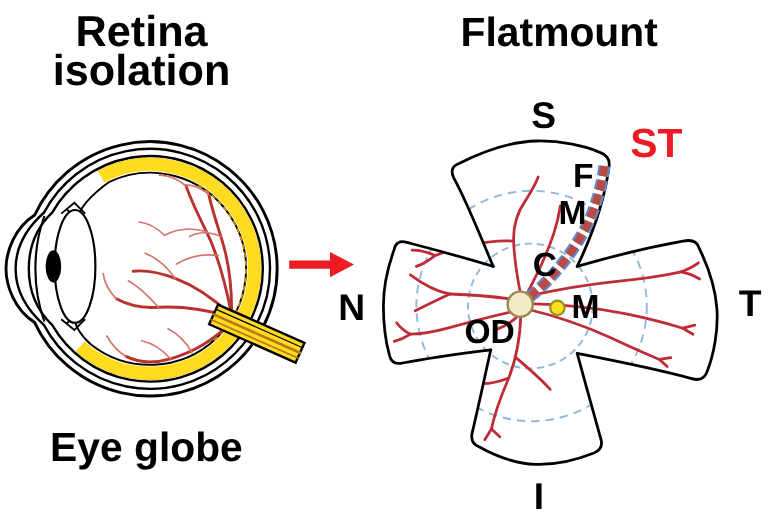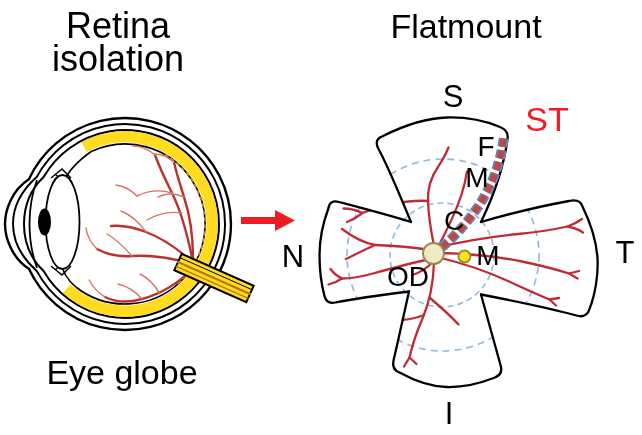--- a/index.html
+++ b/index.html
@@ -1,16 +1,16 @@
 <!DOCTYPE html>
 <html style="--accent-red: #ed1c24; --ink: #000000; --vessel-red: #b9322e; --vessel-light: #d4756b; --fm-vessel: #bf2b36; --strip-red: #bc4a44; --strip-blue: #5e88c8; --ring-blue: #92b8dc; --retina-yellow: #ffdc1f; --retina-gold: #e2a93c; --nerve-stripe: #b97613; --od-fill: #f0ebc4; --od-stroke: #9a8a50; --macula-fill: #ffdf1e; --macula-stroke: #8a9228;"><head>
 <meta charset="utf-8">
 <style>
   html,body{margin:0;padding:0;background:#ffffff;}
-  .stage{position:relative;width:642px;height:435px;background:#ffffff;overflow:hidden;}
+  .stage{position:relative;width:642px;height:435px;background:#ffffff;overflow:hidden;font-weight:bold;}
   svg{display:block;}
   svg text{font-family:"Liberation Sans", sans-serif;fill:#000;}
   .title{font-size:36px;}
   .title-right{font-size:34px;}
   .caption{font-size:34px;}
   .quad-label{font-size:31px;}
   .inner-label{font-size:28px;}
   .st-label{font-size:34px;fill:var(--accent-red,#ed1c24);}
   .outline{fill:none;stroke:#000;}
   .petal{fill:#ffffff;stroke:none;}

